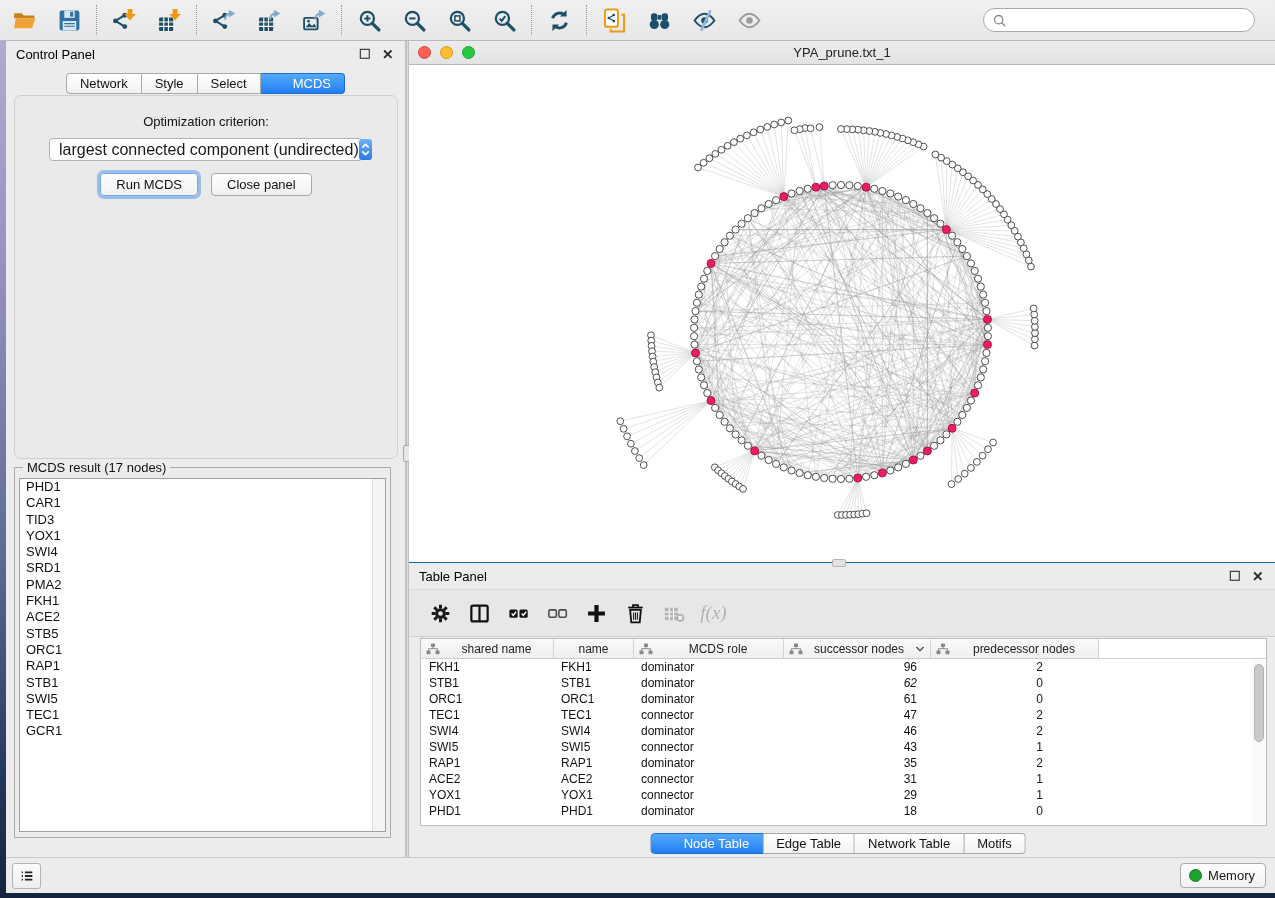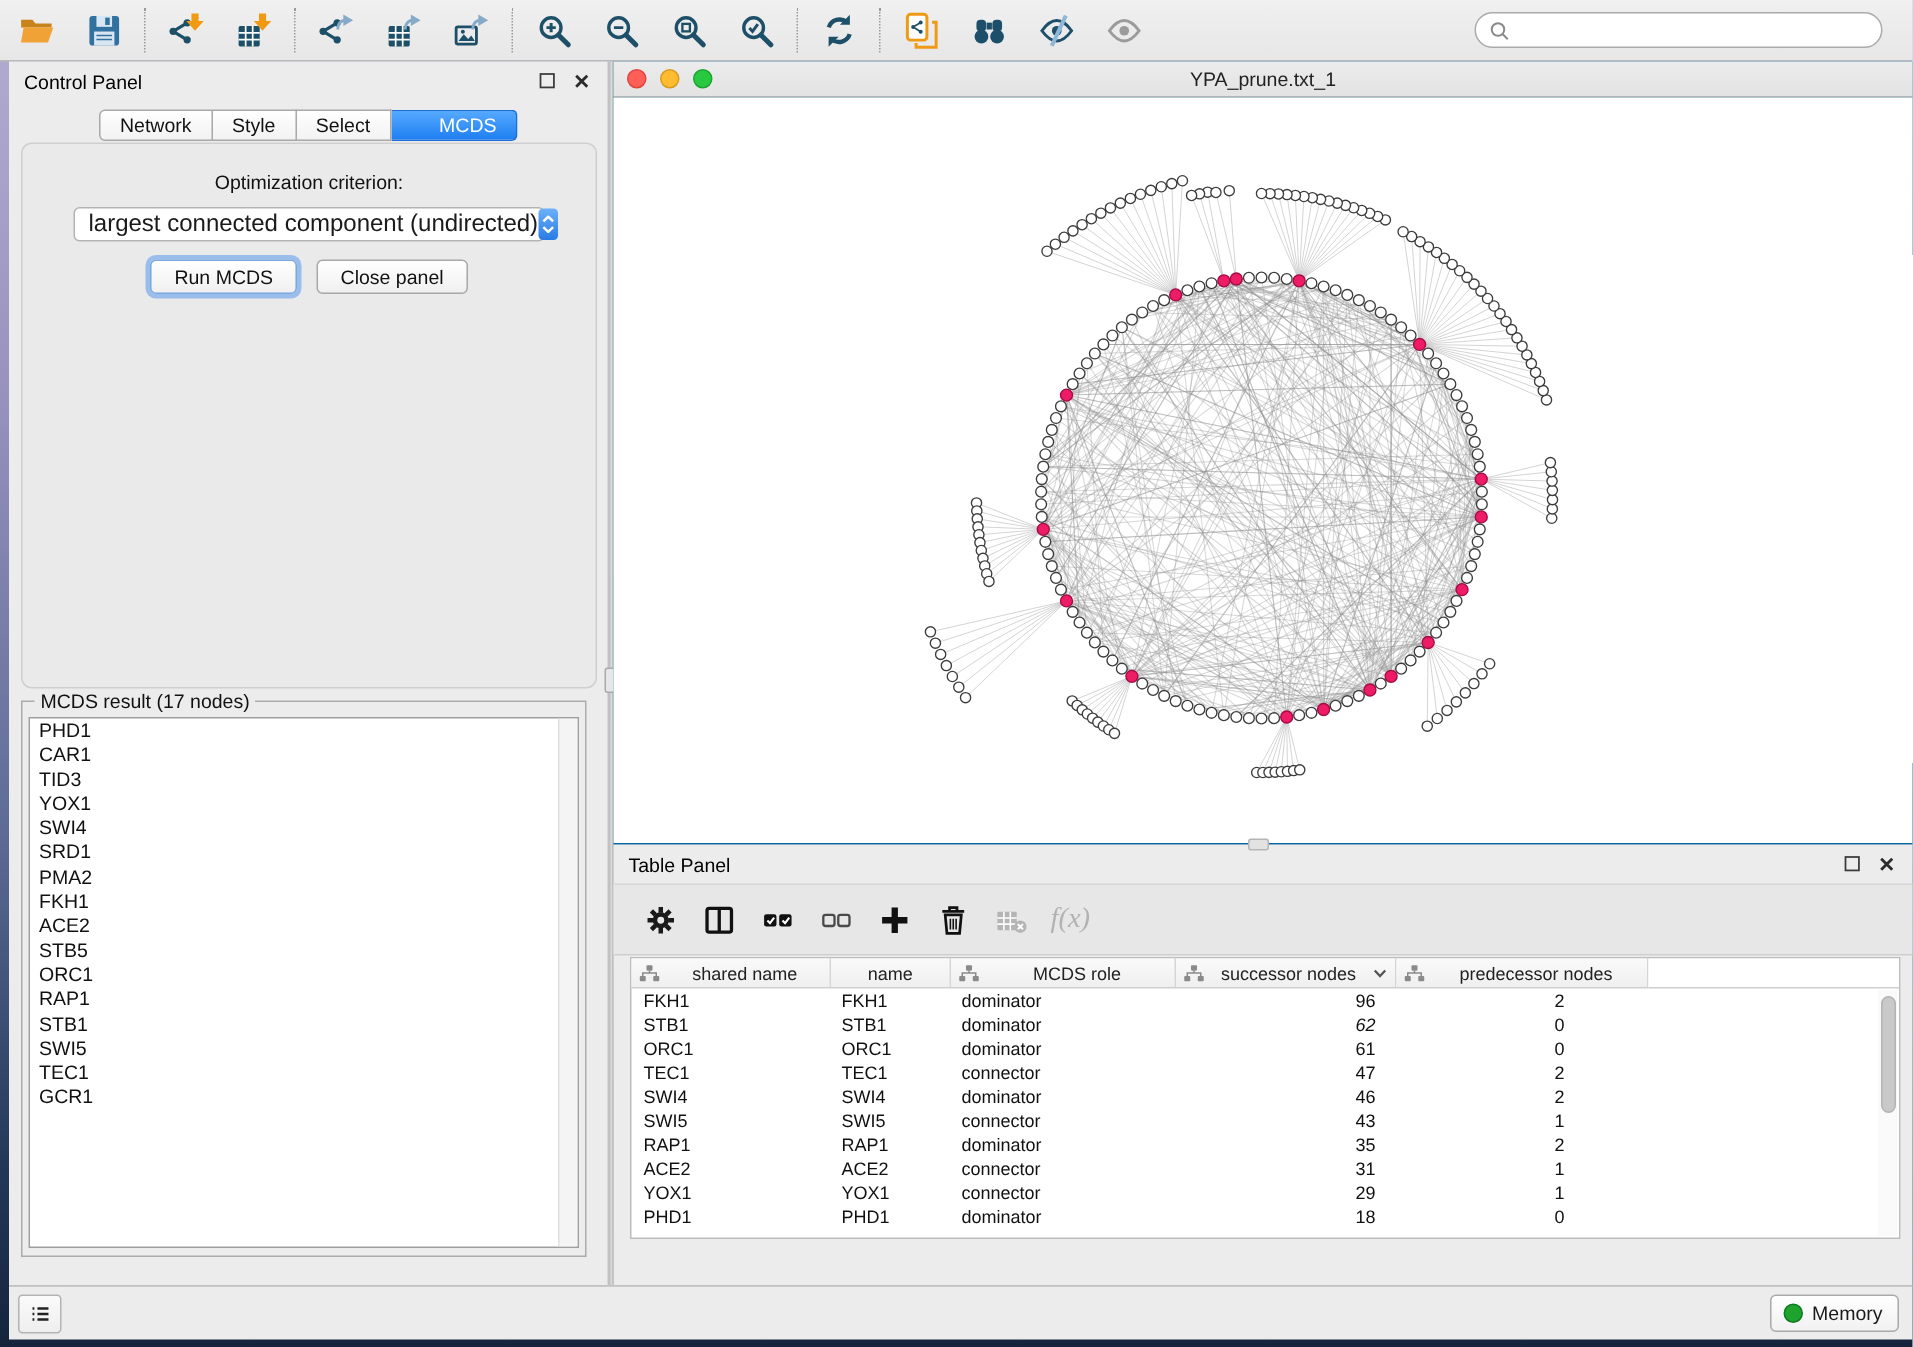--- a/index.html
+++ b/index.html
@@ -1313,20 +1313,26 @@
           <div class="td c1" style="width: 80px;">PHD1</div>
           <div class="td c2" style="width: 150px;">dominator</div>
           <div class="td c3" style="width: 147px;">18</div>
           <div class="td c4" style="width: 168px;">0</div>
         </div>
       </div>
     <div id="tbl-scroll">
         <div class="thumb"></div>
       </div>
   </div>
+  <div id="tp-tabs">
+      <div class="seg-tab sel">Node Table</div>
+      <div class="seg-tab">Edge Table</div>
+      <div class="seg-tab">Network Table</div>
+      <div class="seg-tab">Motifs</div>
+    </div>
 </div>
 
 <div id="status-bar">
   <div id="list-btn">
     <svg viewBox="0 0 22 22" width="18" height="18">
       <g stroke="#222" stroke-width="2.2">
           <path d="M4.5 6.5h1.5M8.5 6.5h9M4.5 11h1.5M8.5 11h9M4.5 15.5h1.5M8.5 15.5h9"></path>
         </g>
     </svg>
   </div>

